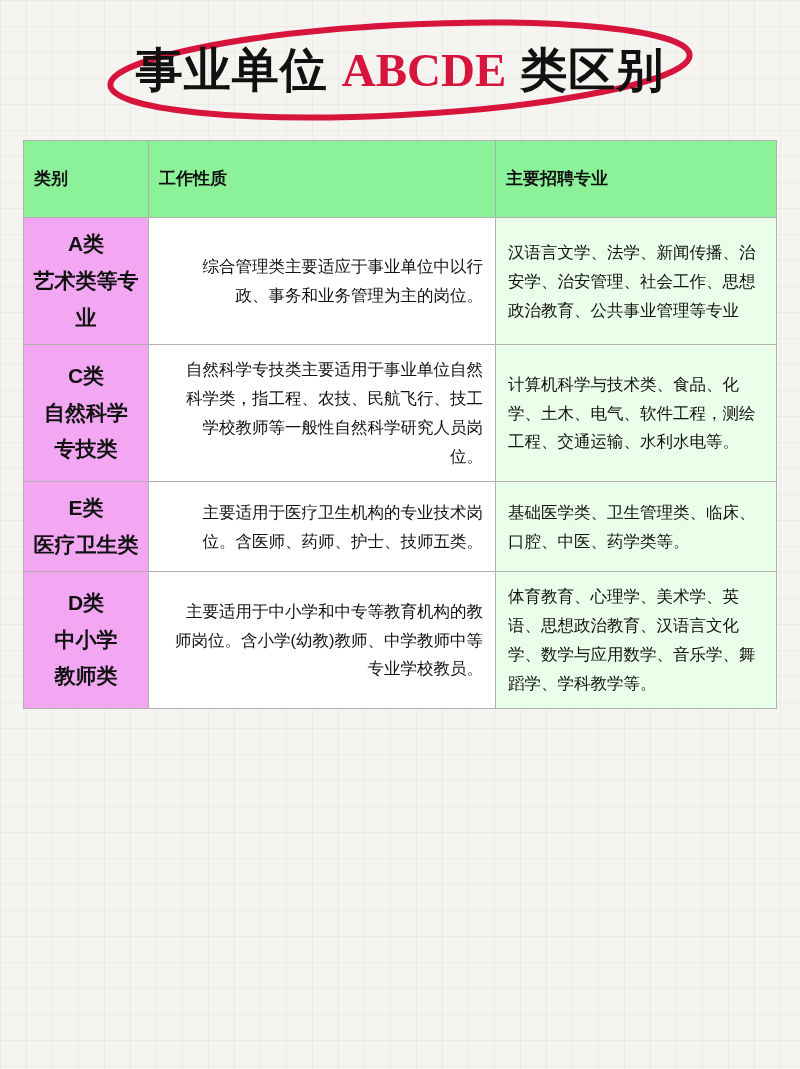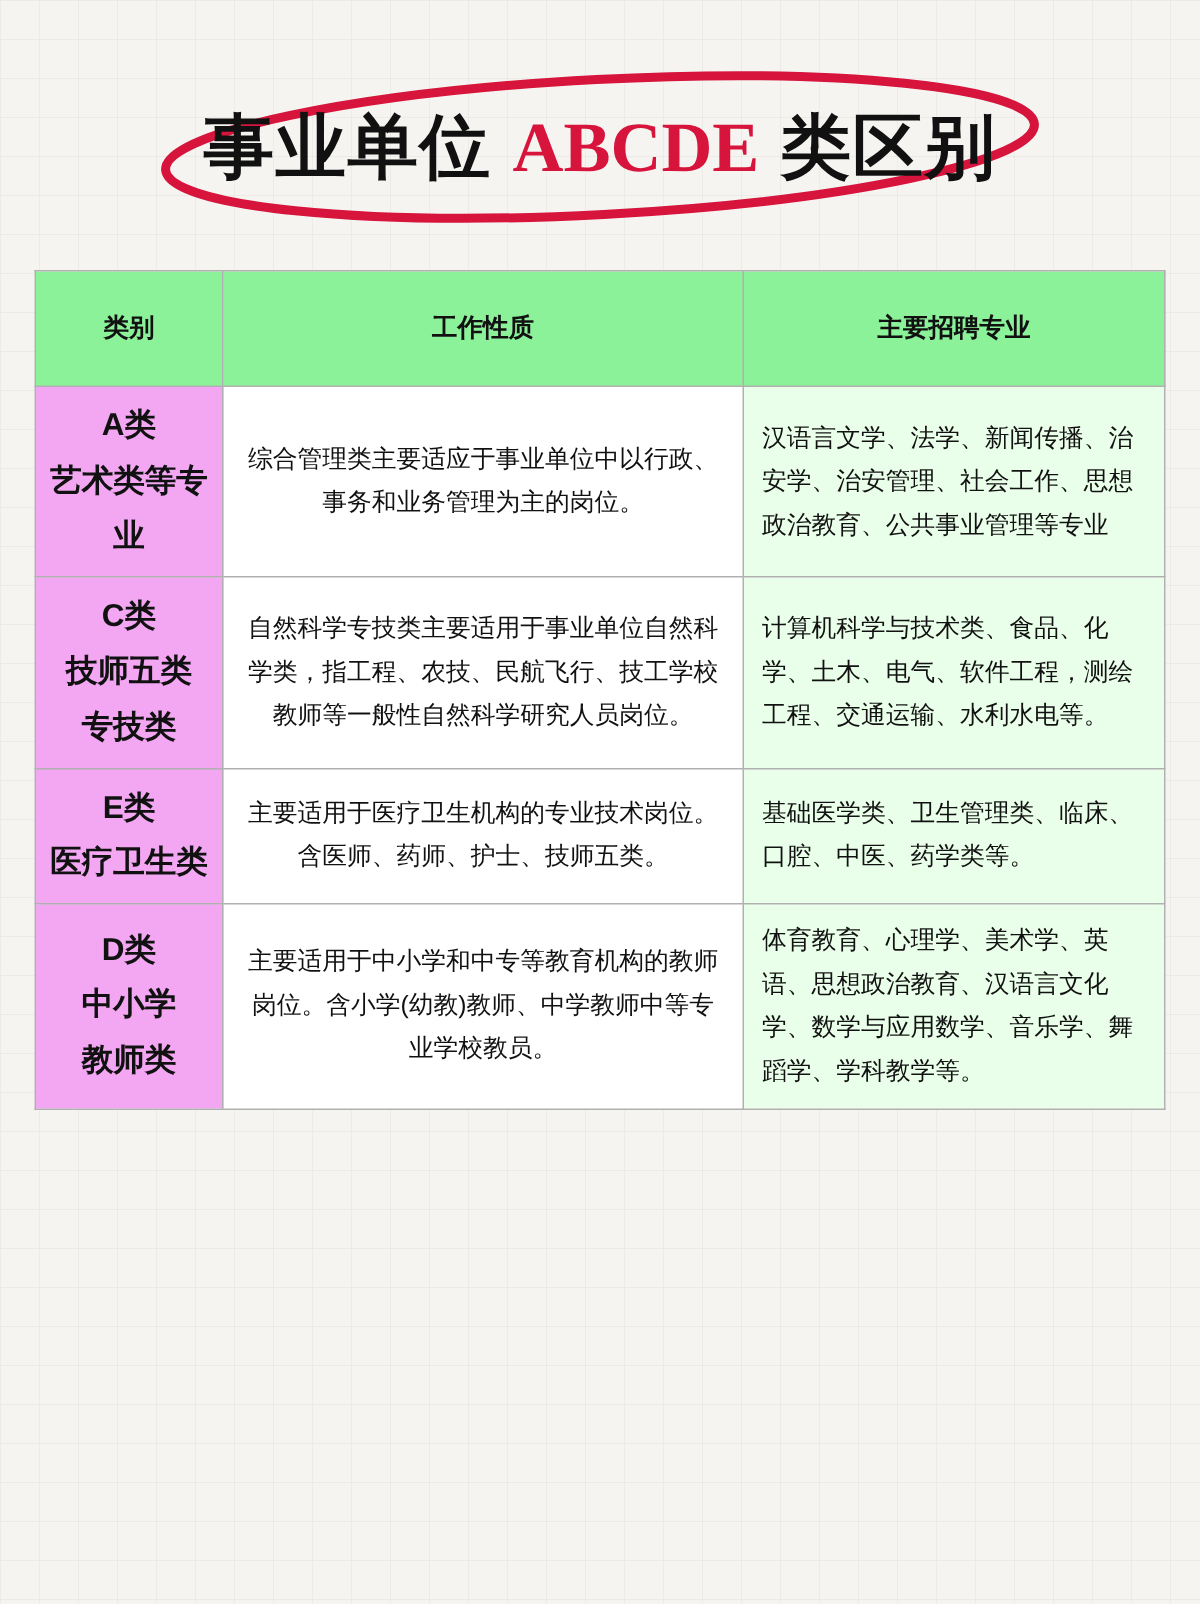--- a/index.html
+++ b/index.html
@@ -20,25 +20,24 @@
     position: absolute;
     inset: 0;
     background-image:
       linear-gradient(to right, rgba(0,0,0,0.035) 1px, transparent 1px),
       linear-gradient(to bottom, rgba(0,0,0,0.035) 1px, transparent 1px);
     background-size: 26px 26px;
     pointer-events: none;
   }
   .title-wrap {
     position: relative;
-    height: 164px;
+    height: 140px;
     display: flex;
     align-items: center;
     justify-content: center;
-    margin-top: 16px;
   }
   .title {
     position: relative;
     font-size: 47px;
     font-weight: bold;
     letter-spacing: 1px;
     white-space: nowrap;
     z-index: 2;
     line-height: 1;
   }
@@ -68,41 +67,42 @@
   }
   th, td {
     border: 1px solid #b0b0b0;
     vertical-align: middle;
     padding: 10px 12px;
     font-size: 16.5px;
     line-height: 1.75;
   }
   thead th {
     background: #8cf29a;
-    text-align: center;
+    text-align: left;
     font-weight: bold;
     font-size: 17px;
     height: 60px;
     padding: 8px 10px;
   }
   col.c1 { width: 125px; }
   col.c2 { width: 347px; }
   col.c3 { width: 281px; }
 
   td.cat {
     background: #f3a7f3;
     text-align: center;
     font-weight: bold;
     font-size: 21px;
     line-height: 1.75;
     padding: 8px 4px;
   }
   td.nature {
     background: #ffffff;
-    text-align: center;
+    text-align: right;
+    padding-left: 21px;
   }
   td.majors {
     background: #eaffea;
     text-align: left;
   }
   .cat-line { display: block; }
 </style>
 </head>
 <body>
 
@@ -135,21 +135,21 @@
       <td class="cat">
         <span class="cat-line">A类</span>
         <span class="cat-line">艺术类等专业</span>
       </td>
       <td class="nature">综合管理类主要适应于事业单位中以行政、事务和业务管理为主的岗位。</td>
       <td class="majors">汉语言文学、法学、新闻传播、治安学、治安管理、社会工作、思想政治教育、公共事业管理等专业</td>
     </tr>
     <tr>
       <td class="cat">
         <span class="cat-line">C类</span>
-        <span class="cat-line">技师五类</span>
+        <span class="cat-line">自然科学</span>
         <span class="cat-line">专技类</span>
       </td>
       <td class="nature">自然科学专技类主要适用于事业单位自然科学类，指工程、农技、民航飞行、技工学校教师等一般性自然科学研究人员岗位。</td>
       <td class="majors">计算机科学与技术类、食品、化学、土木、电气、软件工程，测绘工程、交通运输、水利水电等。</td>
     </tr>
     <tr>
       <td class="cat">
         <span class="cat-line">E类</span>
         <span class="cat-line">医疗卫生类</span>
       </td>

